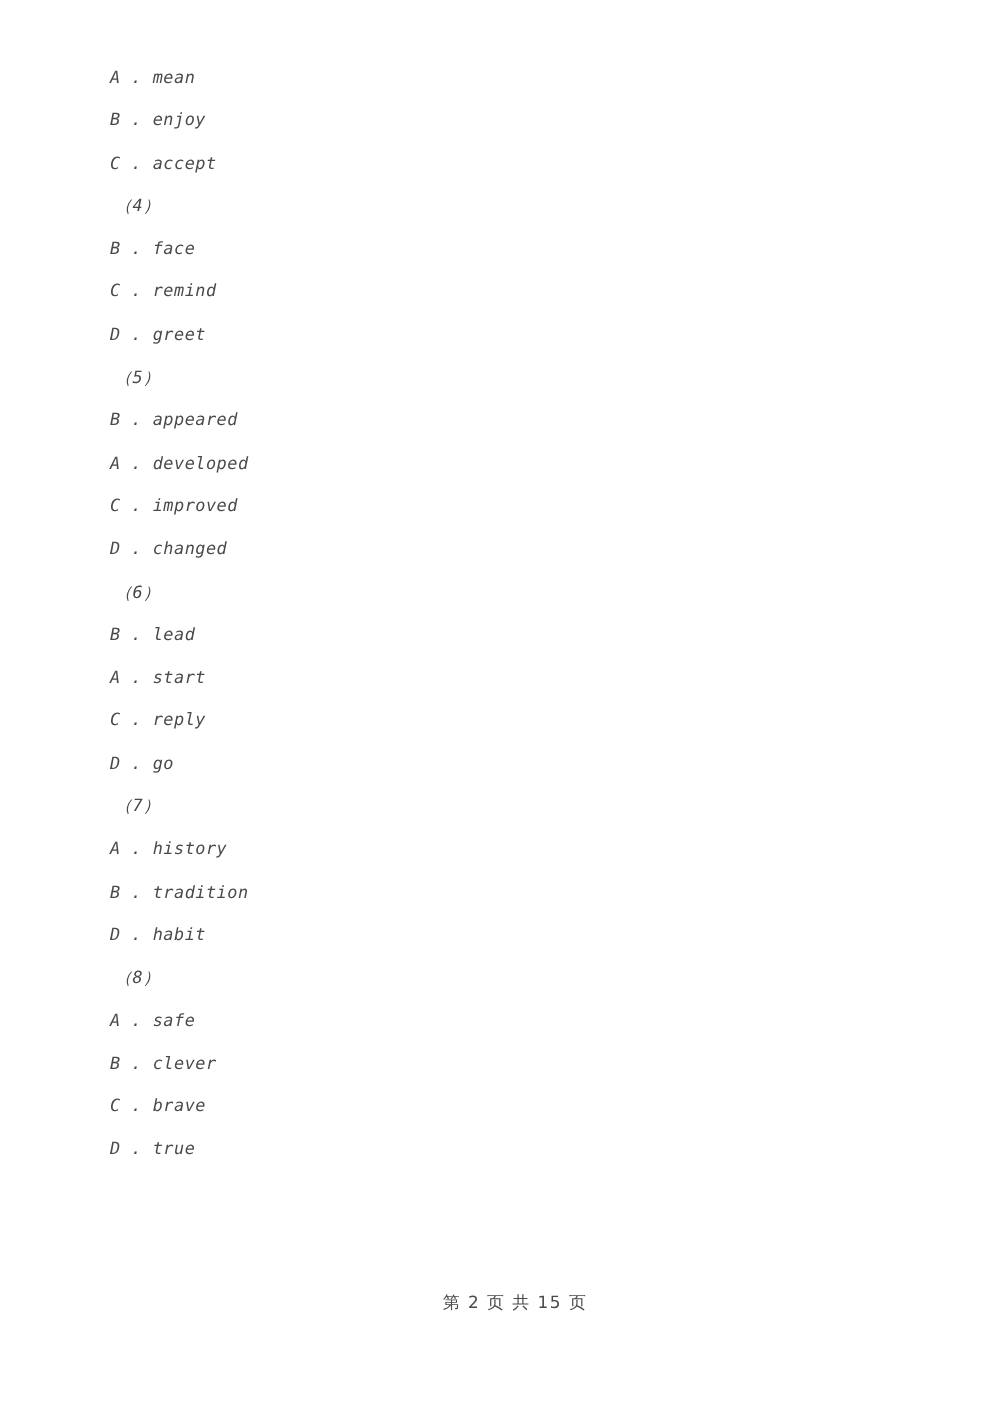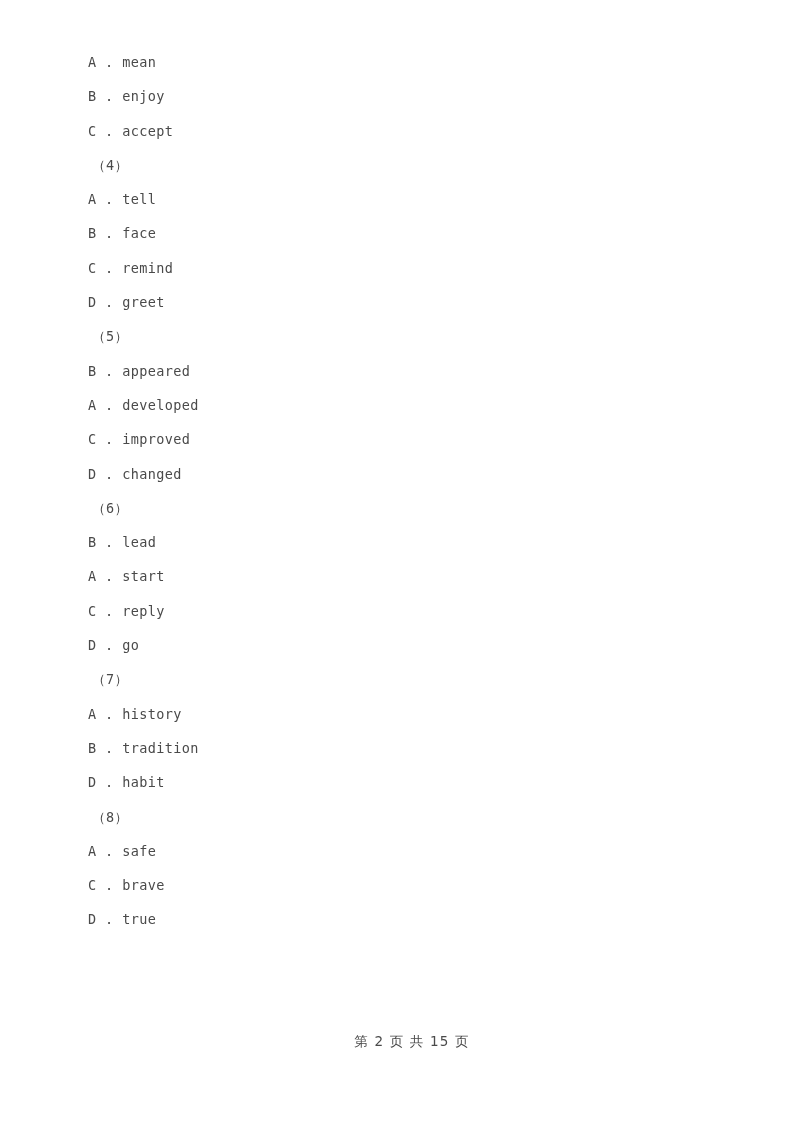--- a/index.html
+++ b/index.html
@@ -19,20 +19,21 @@
     overflow: hidden;
     box-sizing: border-box;
   }
   .content {
     position: absolute;
     left: 0;
     top: 0;
     width: 663px;
     padding-top: 45px;
     box-sizing: border-box;
+    font-style: italic;
   }
   .option-line {
     height: 34.3px;
     line-height: 34.3px;
     padding-left: 88px;
     font-size: 13.5px;
     color: #4a4a4a;
     letter-spacing: 0.4px;
     white-space: pre;
     font-family: "DejaVu Sans Mono", "Liberation Mono", monospace;
@@ -73,39 +74,39 @@
 </head>
 <body>
 
 <div class="page">
 
   <div class="content" id="content-root">
       <div class="option-line"><span class="option-letter">A</span><span class="option-sep"> . </span><span class="option-text">mean</span></div>
       <div class="option-line"><span class="option-letter">B</span><span class="option-sep"> . </span><span class="option-text">enjoy</span></div>
       <div class="option-line"><span class="option-letter">C</span><span class="option-sep"> . </span><span class="option-text">accept</span></div>
       <div class="question-number-line">（4）</div>
-      <div class="option-line"><span class="option-letter">A</span><span class="option-sep"> . </span><span class="option-text">tell</span></div>
       <div class="option-line"><span class="option-letter">B</span><span class="option-sep"> . </span><span class="option-text">face</span></div>
       <div class="option-line"><span class="option-letter">C</span><span class="option-sep"> . </span><span class="option-text">remind</span></div>
       <div class="option-line"><span class="option-letter">D</span><span class="option-sep"> . </span><span class="option-text">greet</span></div>
       <div class="question-number-line">（5）</div>
       <div class="option-line"><span class="option-letter">B</span><span class="option-sep"> . </span><span class="option-text">appeared</span></div>
       <div class="option-line"><span class="option-letter">A</span><span class="option-sep"> . </span><span class="option-text">developed</span></div>
       <div class="option-line"><span class="option-letter">C</span><span class="option-sep"> . </span><span class="option-text">improved</span></div>
       <div class="option-line"><span class="option-letter">D</span><span class="option-sep"> . </span><span class="option-text">changed</span></div>
       <div class="question-number-line">（6）</div>
       <div class="option-line"><span class="option-letter">B</span><span class="option-sep"> . </span><span class="option-text">lead</span></div>
       <div class="option-line"><span class="option-letter">A</span><span class="option-sep"> . </span><span class="option-text">start</span></div>
       <div class="option-line"><span class="option-letter">C</span><span class="option-sep"> . </span><span class="option-text">reply</span></div>
       <div class="option-line"><span class="option-letter">D</span><span class="option-sep"> . </span><span class="option-text">go</span></div>
       <div class="question-number-line">（7）</div>
       <div class="option-line"><span class="option-letter">A</span><span class="option-sep"> . </span><span class="option-text">history</span></div>
       <div class="option-line"><span class="option-letter">B</span><span class="option-sep"> . </span><span class="option-text">tradition</span></div>
       <div class="option-line"><span class="option-letter">D</span><span class="option-sep"> . </span><span class="option-text">habit</span></div>
       <div class="question-number-line">（8）</div>
       <div class="option-line"><span class="option-letter">A</span><span class="option-sep"> . </span><span class="option-text">safe</span></div>
+      <div class="option-line"><span class="option-letter">B</span><span class="option-sep"> . </span><span class="option-text">clever</span></div>
       <div class="option-line"><span class="option-letter">C</span><span class="option-sep"> . </span><span class="option-text">brave</span></div>
       <div class="option-line"><span class="option-letter">D</span><span class="option-sep"> . </span><span class="option-text">true</span></div>
     </div>
 
   <div class="footer">第 2 页 共 15 页</div>
 
 </div>
 
 </body></html>

